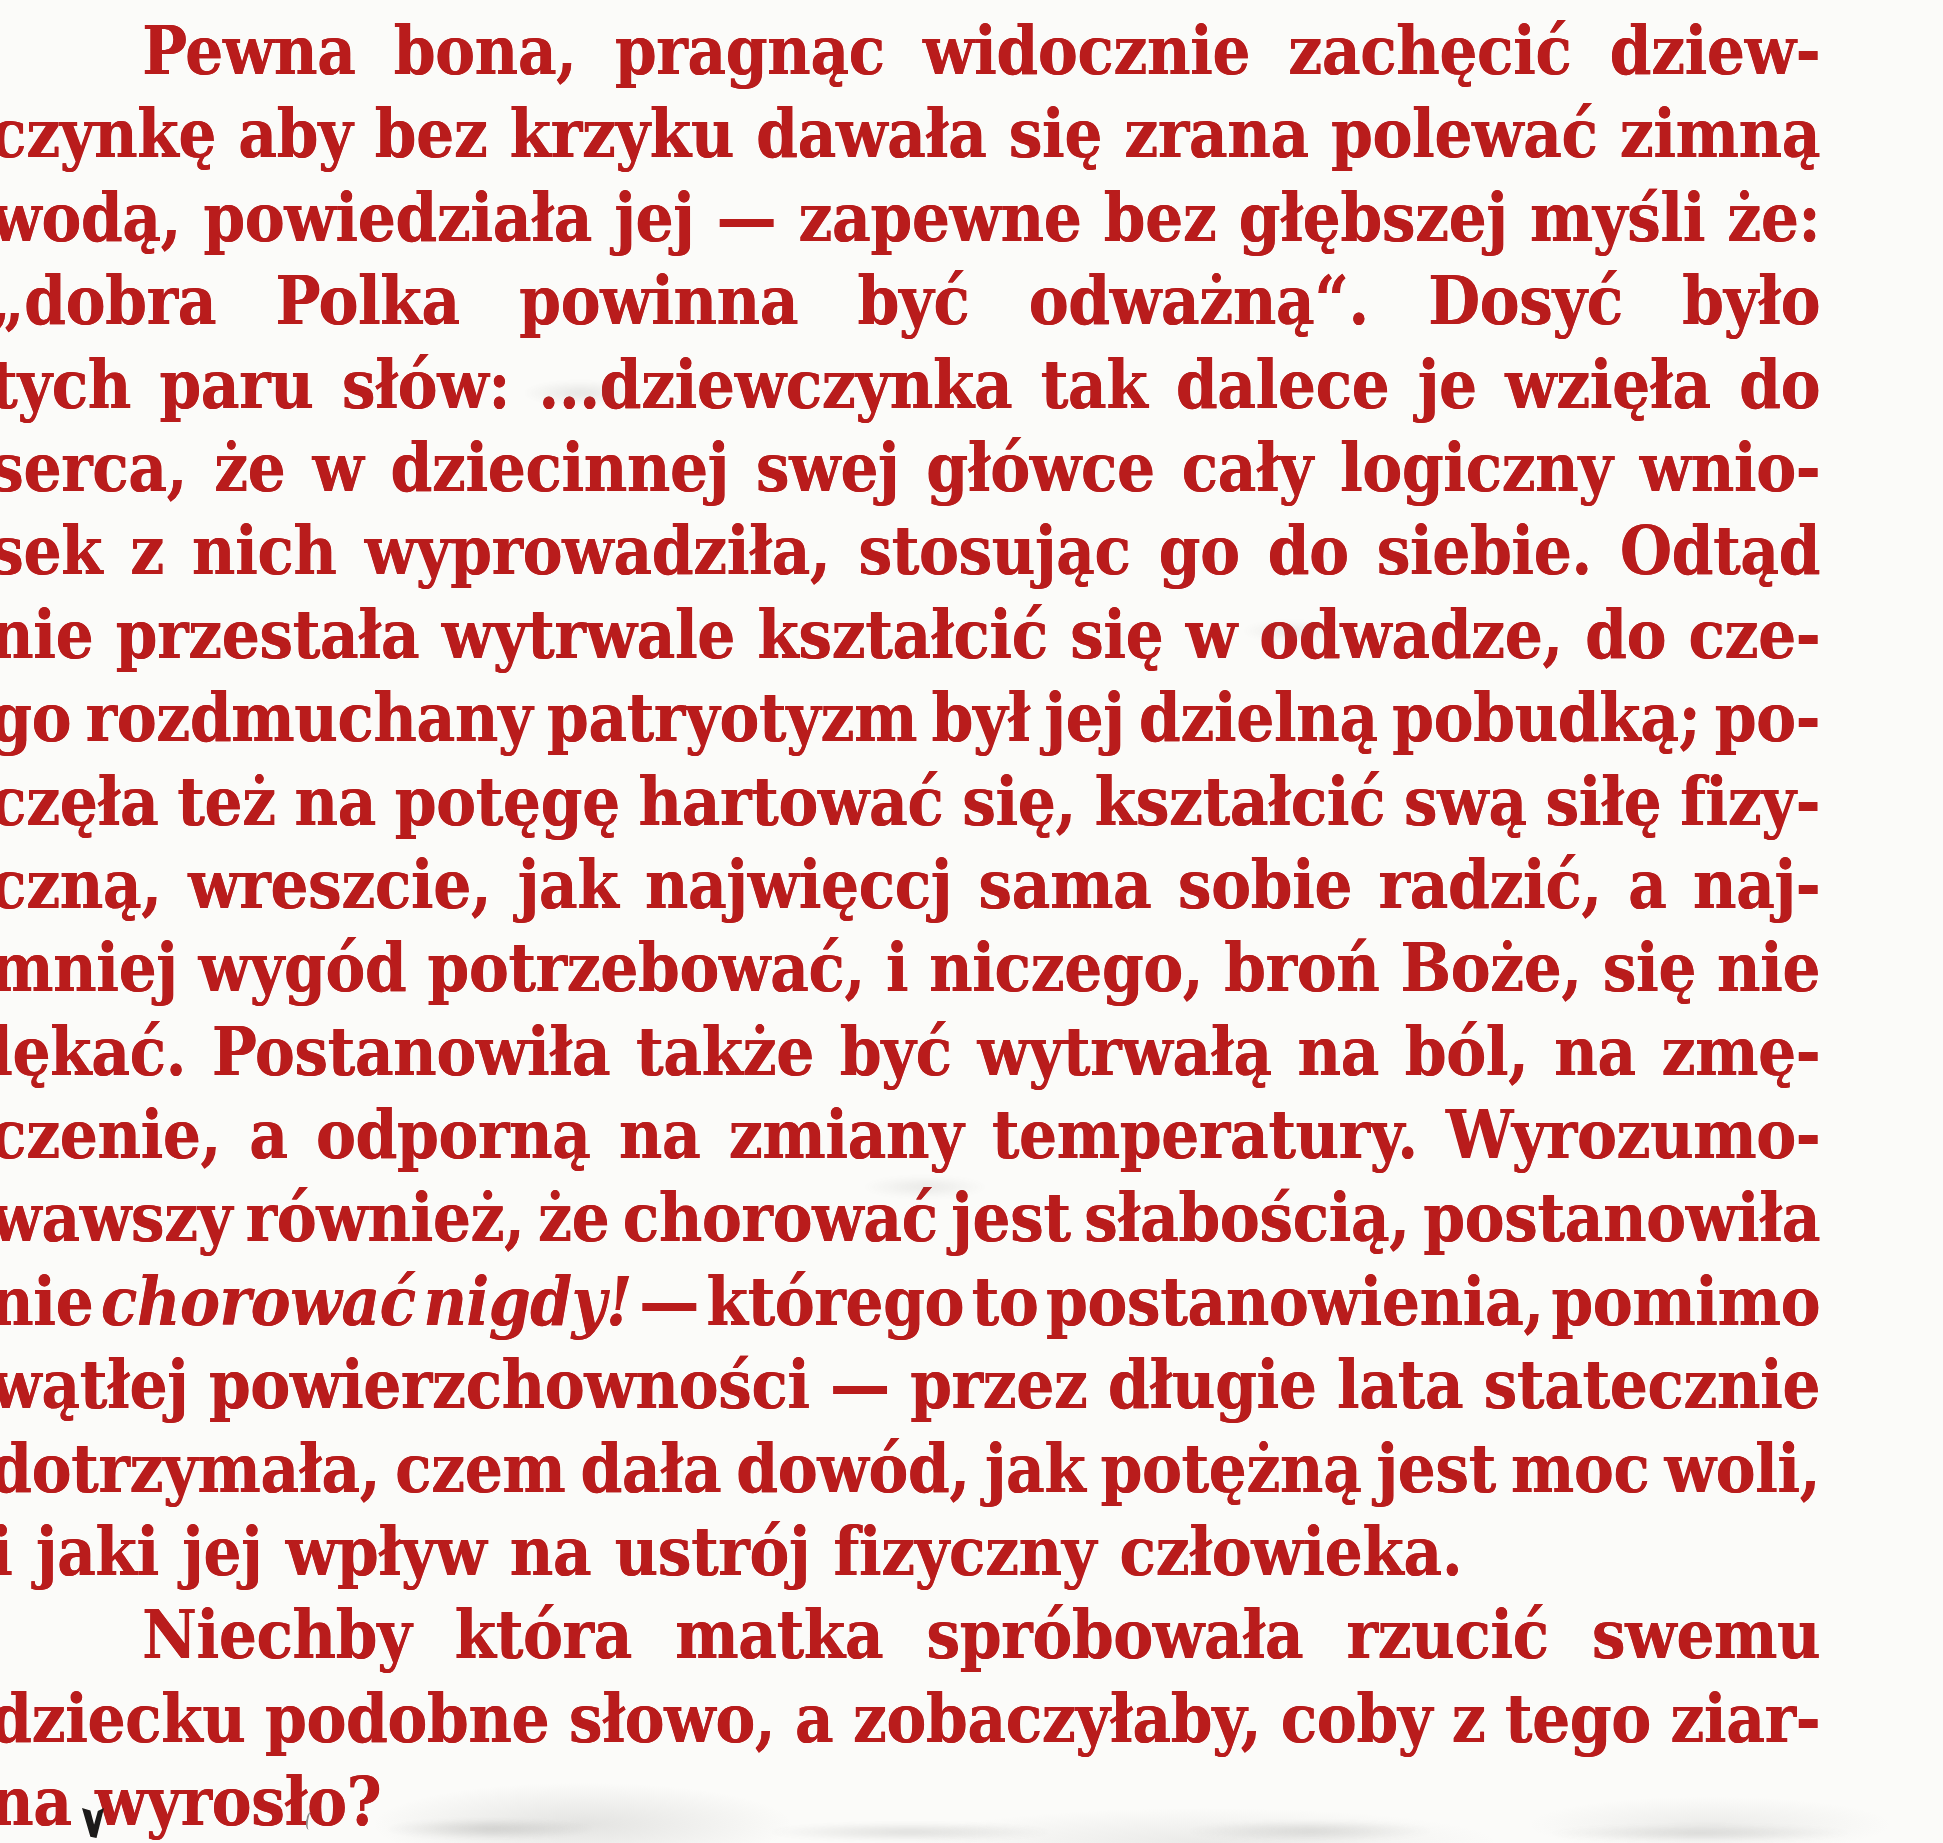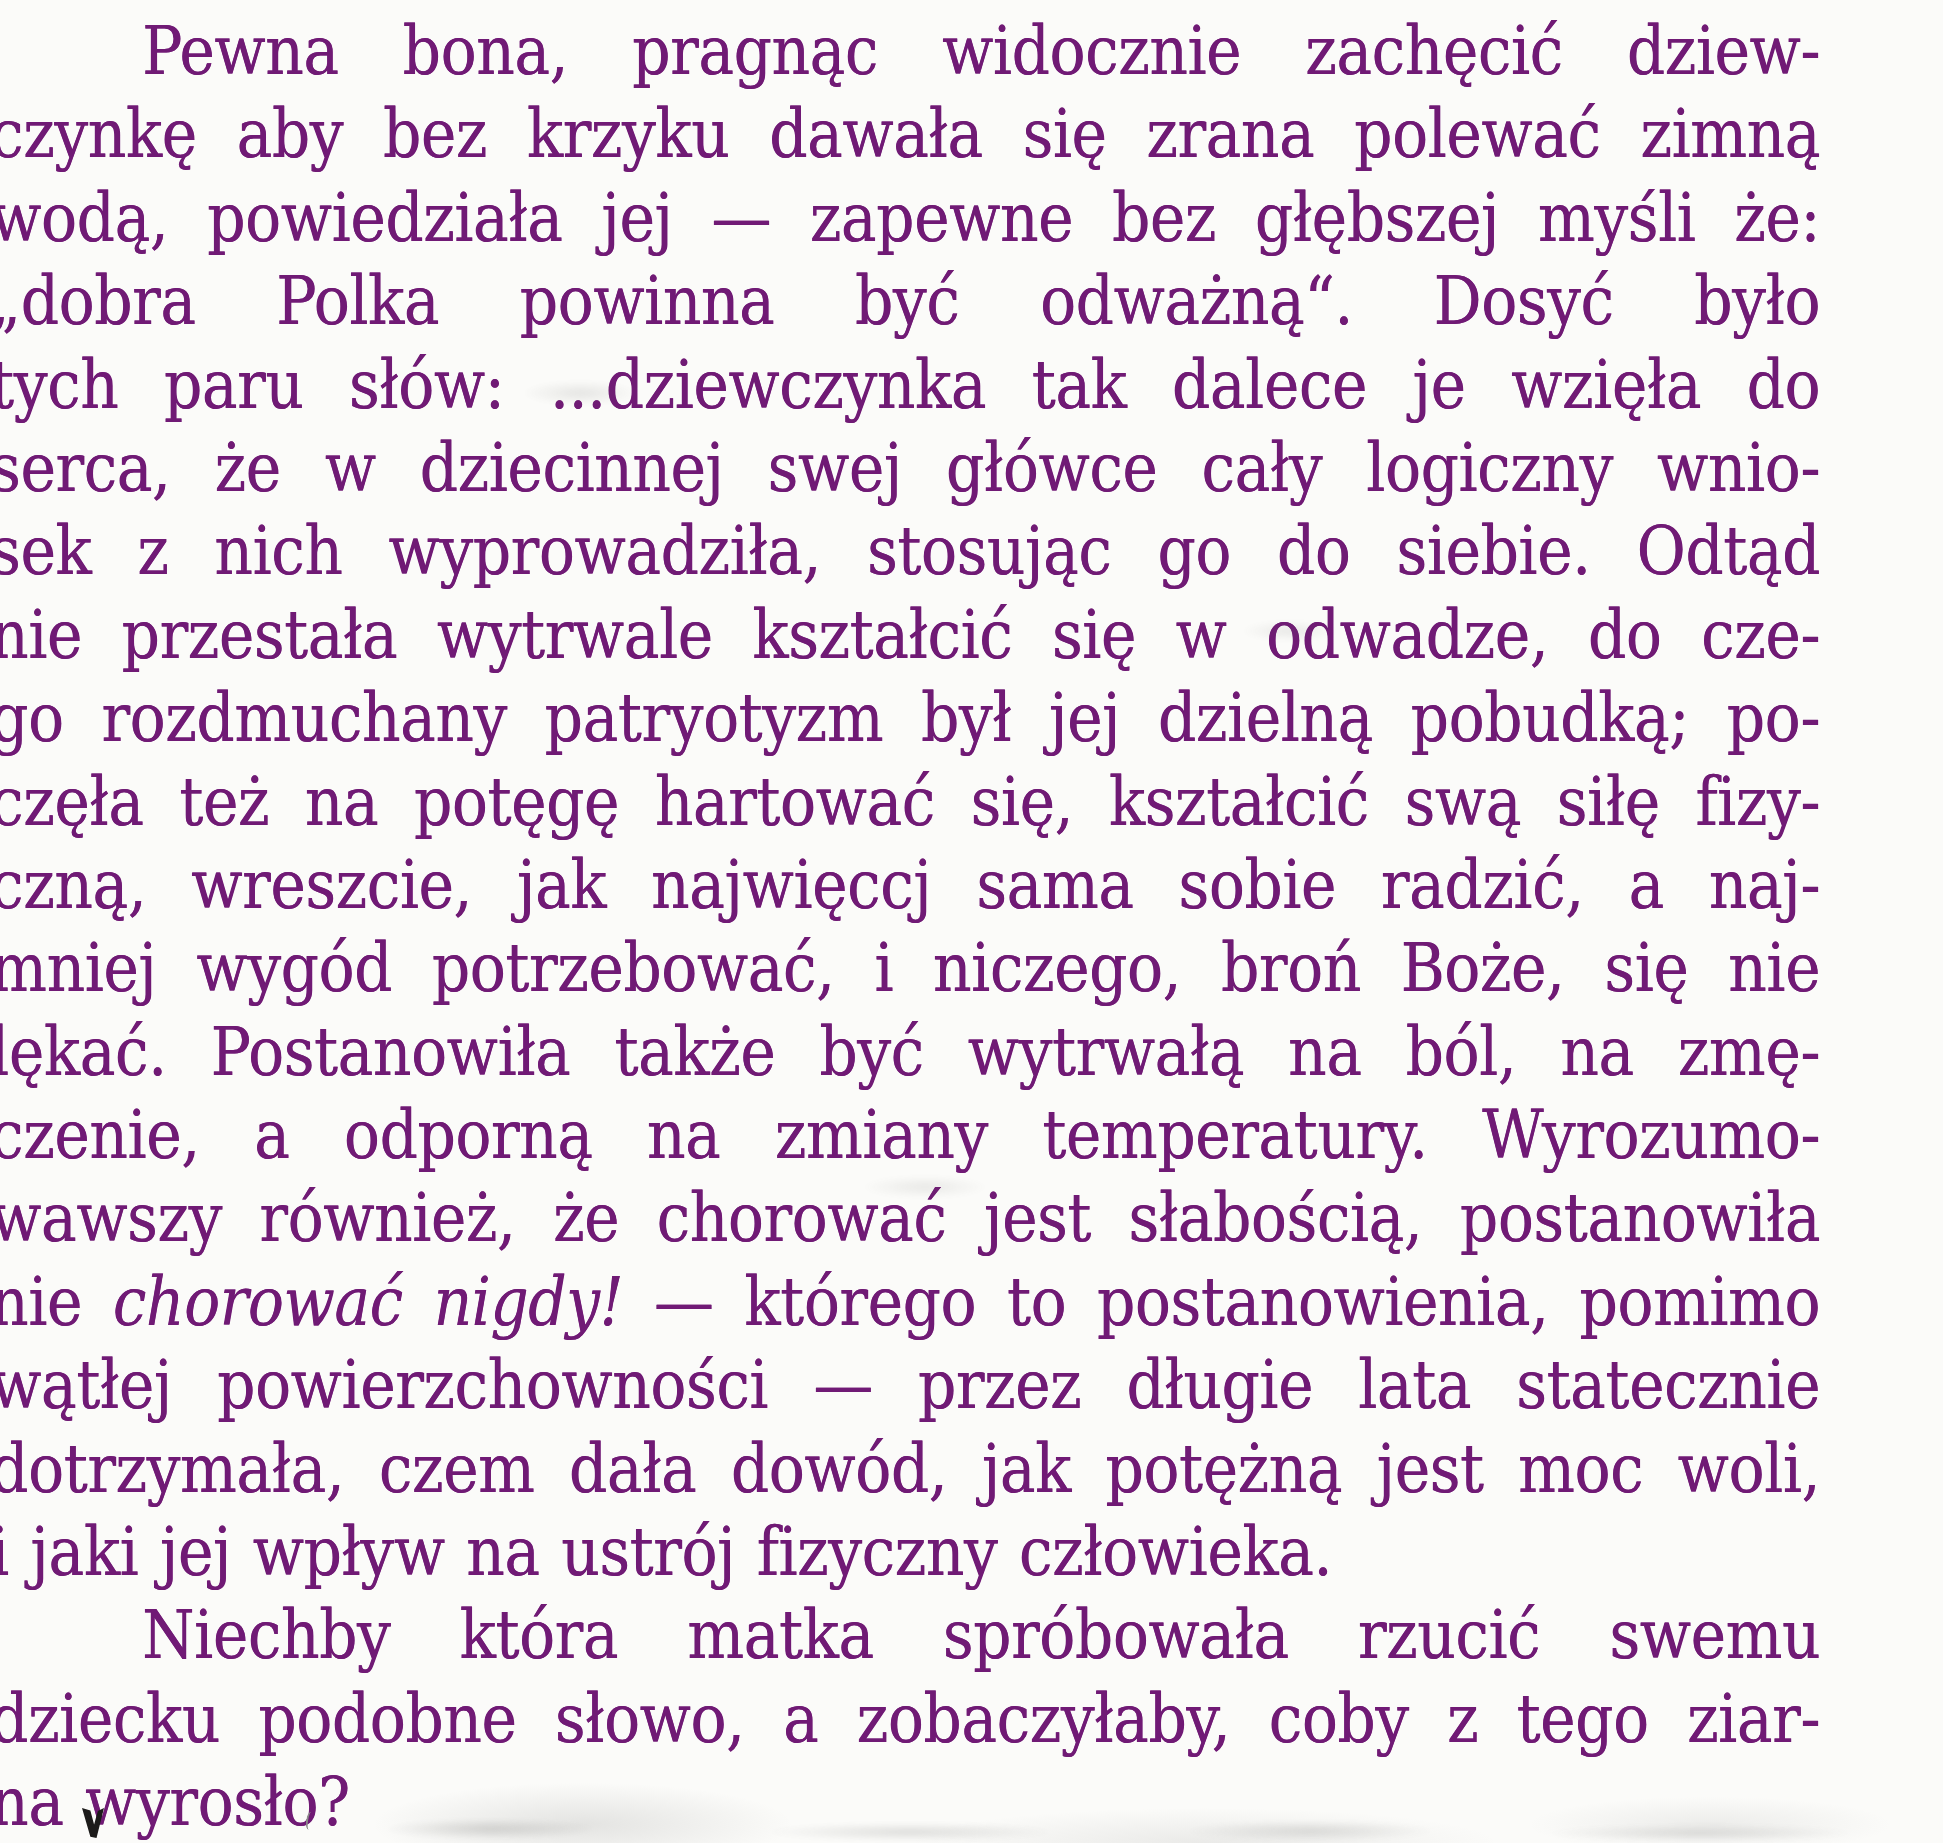--- a/index.html
+++ b/index.html
@@ -5,21 +5,22 @@
   html,body{margin:0;padding:0;}
   body{
     width:1943px;height:1843px;
     background:#fbfbf9;
     overflow:hidden;
     position:relative;
     font-family:"DejaVu Serif","Liberation Serif",serif;
   }
   .page{
     position:absolute;inset:0;
-    color:#701a75;
+    color:#b91c1c;
+    font-weight:bold;
   }
   
   .page::before{
     content:"";position:absolute;inset:0;
     background:
       radial-gradient(ellipse 300px 60px at 30% 99%, rgba(120,120,118,.18), rgba(120,120,118,0) 70%),
       radial-gradient(ellipse 420px 50px at 62% 100%, rgba(130,130,128,.14), rgba(130,130,128,0) 70%),
       radial-gradient(ellipse 260px 40px at 88% 99%, rgba(130,130,128,.12), rgba(130,130,128,0) 70%);
     pointer-events:none;
   }

